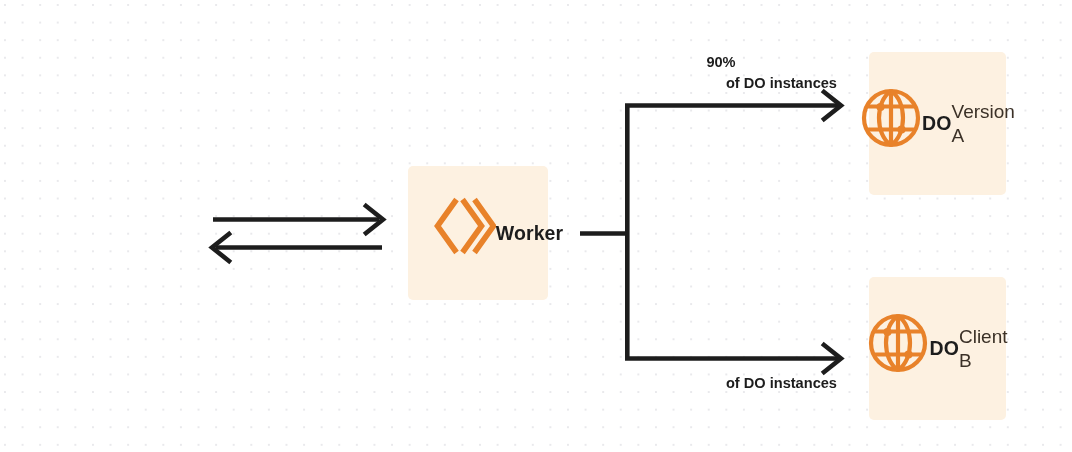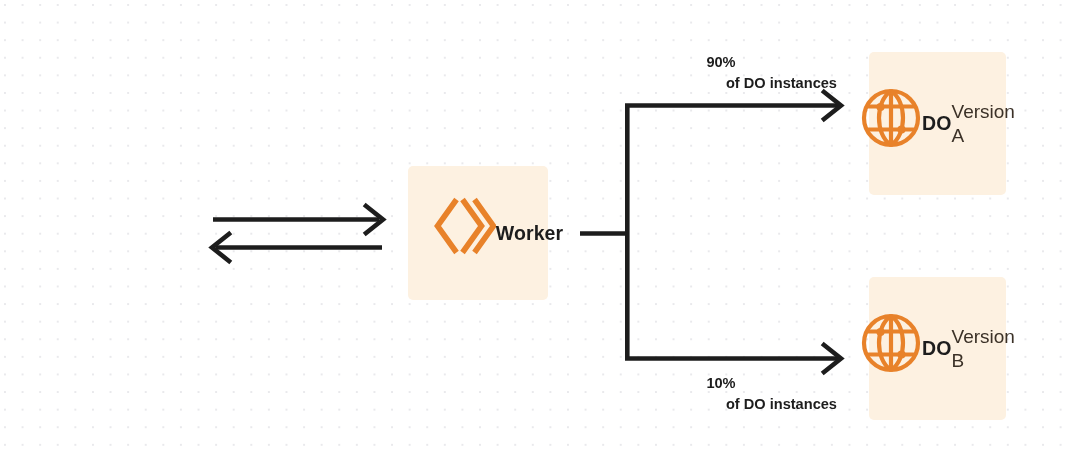--- a/index.html
+++ b/index.html
@@ -217,26 +217,25 @@
           <line x1="7.5" y1="19.5" x2="54.5" y2="19.5"></line>
           <line x1="7.5" y1="42.5" x2="54.5" y2="42.5"></line>
           <path d="M 31 4 C 15 14 15 48 31 58"></path>
           <path d="M 31 4 C 47 14 47 48 31 58"></path>
         </g>
         <circle cx="20.5" cy="20" r="4.1" fill="#e8822a"></circle>
         <circle cx="41.5" cy="42.5" r="4.1" fill="#e8822a"></circle>
       </svg>
     </span>
     <span class="node-title">DO</span>
-    <span class="node-subtitle">Version B</span>
+    <span class="node-subtitle">Client B</span>
   </div>
 
   <div class="edge-label edge-label-top">
     <span class="pct">90%</span>
     <span class="desc">of DO instances</span>
   </div>
 
   <div class="edge-label edge-label-bottom">
-    <span class="pct">10%</span>
     <span class="desc">of DO instances</span>
   </div>
 
 </div>
 
 </body></html>

